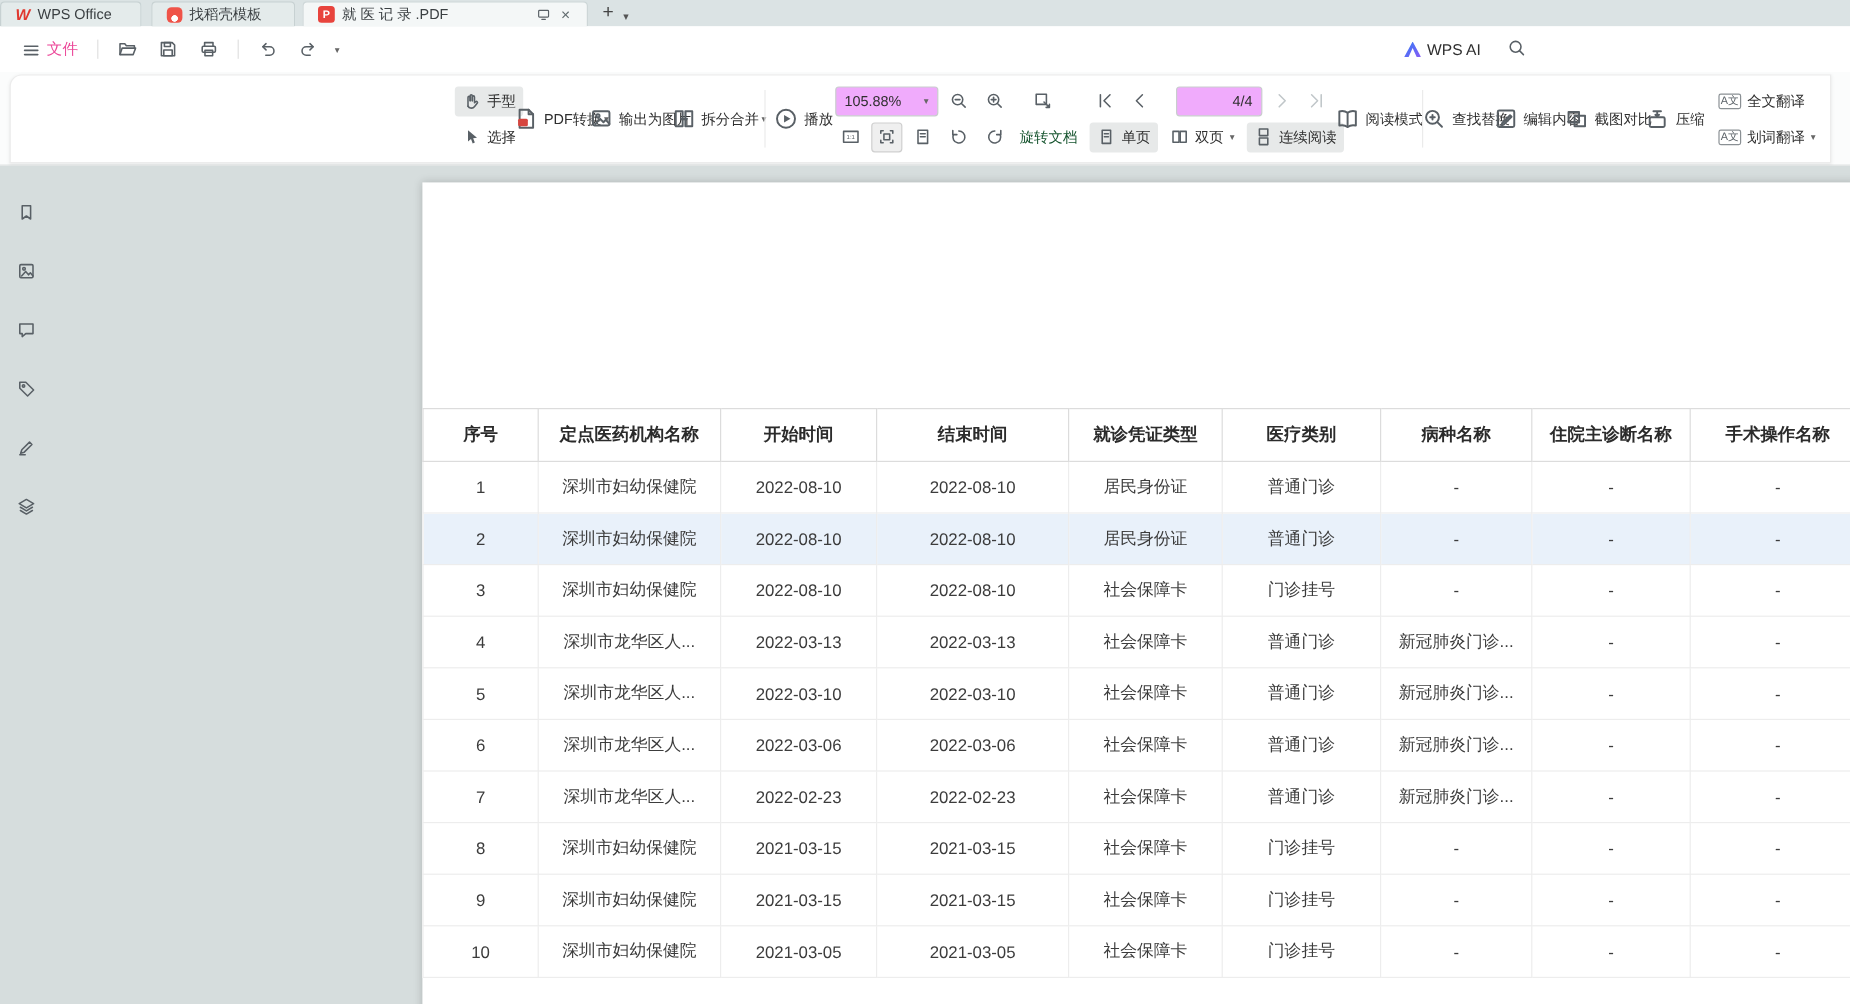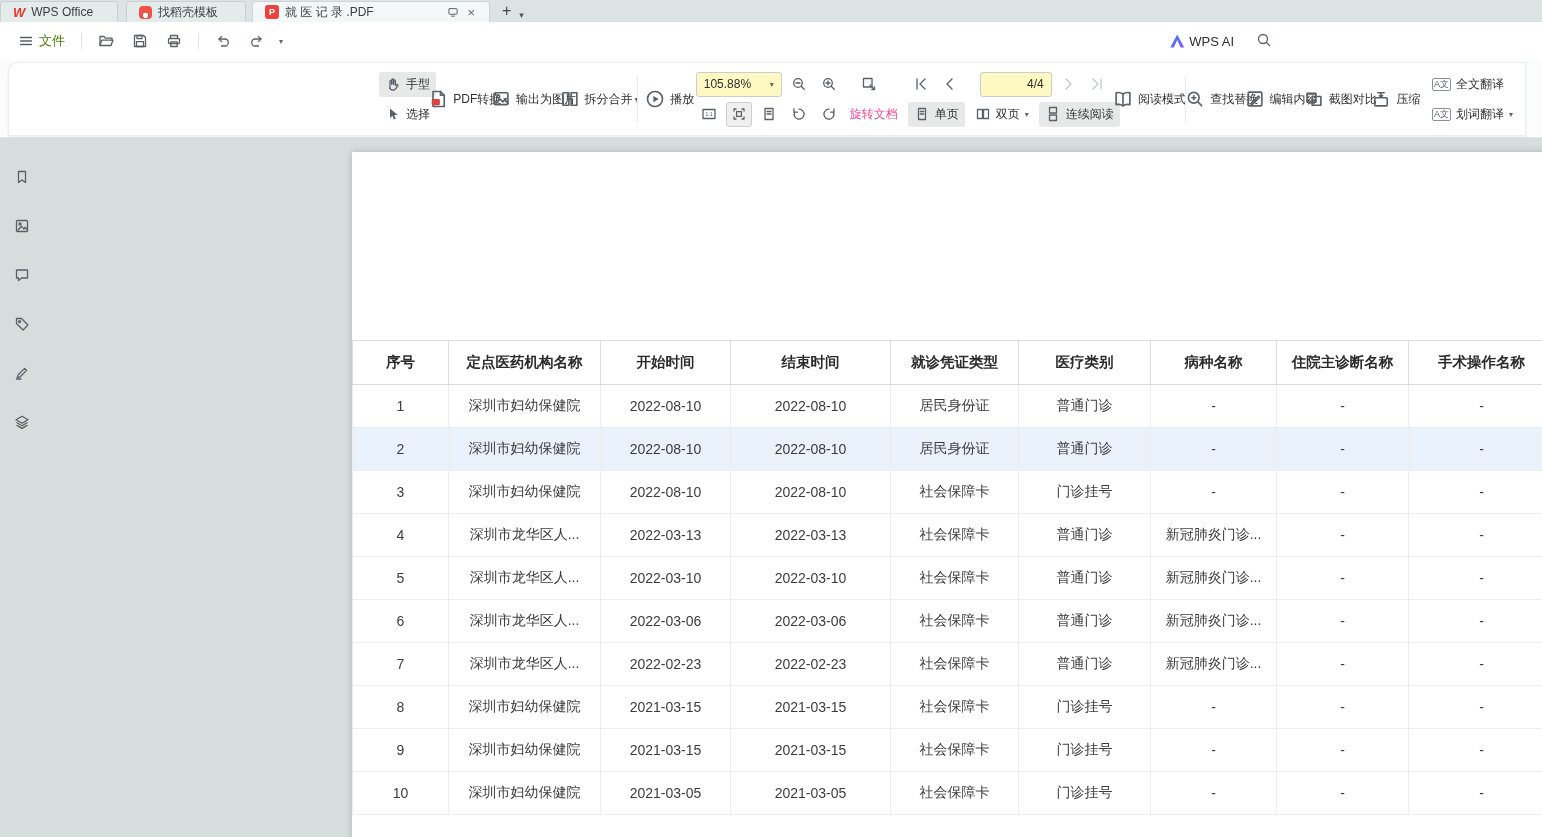--- a/index.html
+++ b/index.html
@@ -20,21 +20,21 @@
   .wlogo { color:#e0382f; font-weight:bold; font-size:13px; font-style:italic; line-height:1; }
   .docer-ic { width:13px; height:13px; border-radius:4px; background:radial-gradient(circle at 50% 72%, #ffffff 0 2.5px, #ef5348 3px); flex:none; }
   .pdf-ic { width:14px; height:14px; border-radius:3px; background:#e8443d; color:#fff; font-size:9px; font-weight:bold; display:flex; align-items:center; justify-content:center; flex:none; }
   .tab-close { color:#5f6a6d; font-size:13px; line-height:1; padding:0 2px; }
   .newtab { font-size:16px; color:#444; padding:0 8px 2px 12px; }
   .newtab-caret { font-size:9px; color:#555; padding:0 6px 2px 0; }
 
   
   .menubar { height:38px; background:#fff; display:flex; align-items:center; padding:0 14px; }
   .mb-left { display:flex; align-items:center; gap:10px; }
-  .file-btn { display:flex; align-items:center; gap:5px; font-size:13px; color:#4d7c0f; padding:4px 4px; border-radius:3px; }
+  .file-btn { display:flex; align-items:flex-end; gap:5px; font-size:13px; color:#ec4899; padding:4px 4px; border-radius:3px; }
   .mb-sep { width:1px; height:16px; background:#e0e0e0; margin:0 2px; }
   .mb-ico { padding:4px; border-radius:3px; display:flex; align-items:center; }
   .right-cluster { margin-left:auto; margin-right:248px; display:flex; align-items:center; }
   .ribbon { display:flex; align-items:stretch; gap:0; }
   .ribbon-tab { position:relative; height:38px; display:flex; align-items:center; padding:0 15px; font-size:13.5px; color:#2f2f2f; cursor:default; }
   .ribbon-tab.active { color:#c8353f; font-weight:bold; }
   .ribbon-tab.active::after { content:""; position:absolute; left:12px; right:12px; bottom:0; height:3px; border-radius:2px; background:#c8353f; }
   .ai-tab { display:flex; align-items:center; gap:5px; padding:0 14px; font-size:13px; color:#2f2f2f; }
   .ai-logo { width:14px; height:13px; background:linear-gradient(135deg,#2f7bf5,#8a5cf6); clip-path:polygon(0 100%, 50% 0, 100% 100%, 74% 100%, 50% 42%, 26% 100%); }
   .mb-search { padding:4px 8px; }
@@ -43,25 +43,25 @@
   .toolbar-wrap { height:78px; background:#fbfcfc; padding:2px 16px 0 8px; border-bottom:1px solid #e3e6e6; }
   .toolbar { height:74px; background:#fff; border:1px solid #ececec; border-radius:10px 0 0 0; box-shadow:0 1px 3px rgba(0,0,0,.06); display:flex; align-items:center; padding:4px 6px 4px 370px; white-space:nowrap; overflow:hidden; }
   .stack { display:flex; flex-direction:column; gap:5px; justify-content:center; }
   .trow { display:flex; align-items:center; gap:5px; font-size:12px; color:#2f2f2f; height:25px; padding:0 6px; border-radius:3px; cursor:default; }
   .trow.sel { background:#e7e9e9; }
   .iconbtn { width:26px; height:25px; display:flex; align-items:center; justify-content:center; border-radius:3px; }
   .iconbtn.selbox { background:#efefef; border:1px solid #cfcfcf; }
   .bigbtn { display:flex; flex-direction:row; align-items:center; justify-content:center; gap:5px; min-width:52px; height:60px; padding:0 4px; font-size:12px; color:#2f2f2f; border-radius:4px; cursor:default; }
   .bigbtn .lbl { display:flex; align-items:center; gap:2px; }
   .vsep { width:1px; height:48px; background:#ebebeb; margin:0 6px; flex:none; }
-  .combo { height:25px; border:1px solid #c9cdce; border-radius:3px; background:#fef9c3; display:flex; align-items:center; justify-content:space-between; padding:0 7px; font-size:12px; color:#2f2f2f; }
+  .combo { height:25px; border:1px solid #c9cdce; border-radius:3px; background:#f0abfc; display:flex; align-items:center; justify-content:space-between; padding:0 7px; font-size:12px; color:#2f2f2f; }
   .zoombox { width:86px; }
   .pagebox { width:72px; justify-content:flex-end; gap:4px;margin-left:14px; }
   .caret { font-size:8px; color:#666; }
-  .rot-lbl { font-size:12px; color:#ec4899; padding:0 4px; }
+  .rot-lbl { font-size:12px; color:#14532d; padding:0 4px; }
   .tx-ic { font-size:9px; color:#596066; border:1px solid #8a9094; border-radius:2px; padding:0 1px; line-height:11px; height:13px; display:inline-flex; align-items:center; flex:none; }
 
   
   .main { display:flex; height:825px; background:#d6dddd; }
   .rail { width:44px; flex:none; display:flex; flex-direction:column; align-items:center; padding-top:26px; gap:23px; }
   .rail .iconbtn { width:28px; height:26px; }
   .canvas { position:relative; flex:1; overflow:hidden; }
   .page { position:absolute; left:308px; top:14px; right:-6px; bottom:-8px; background:#fff; box-shadow:0 0 7px rgba(0,0,0,.18); }
 
   table.rec { border-collapse:collapse; position:absolute; left:0; top:188px; table-layout:fixed; width:1202px; background:#fff; }

